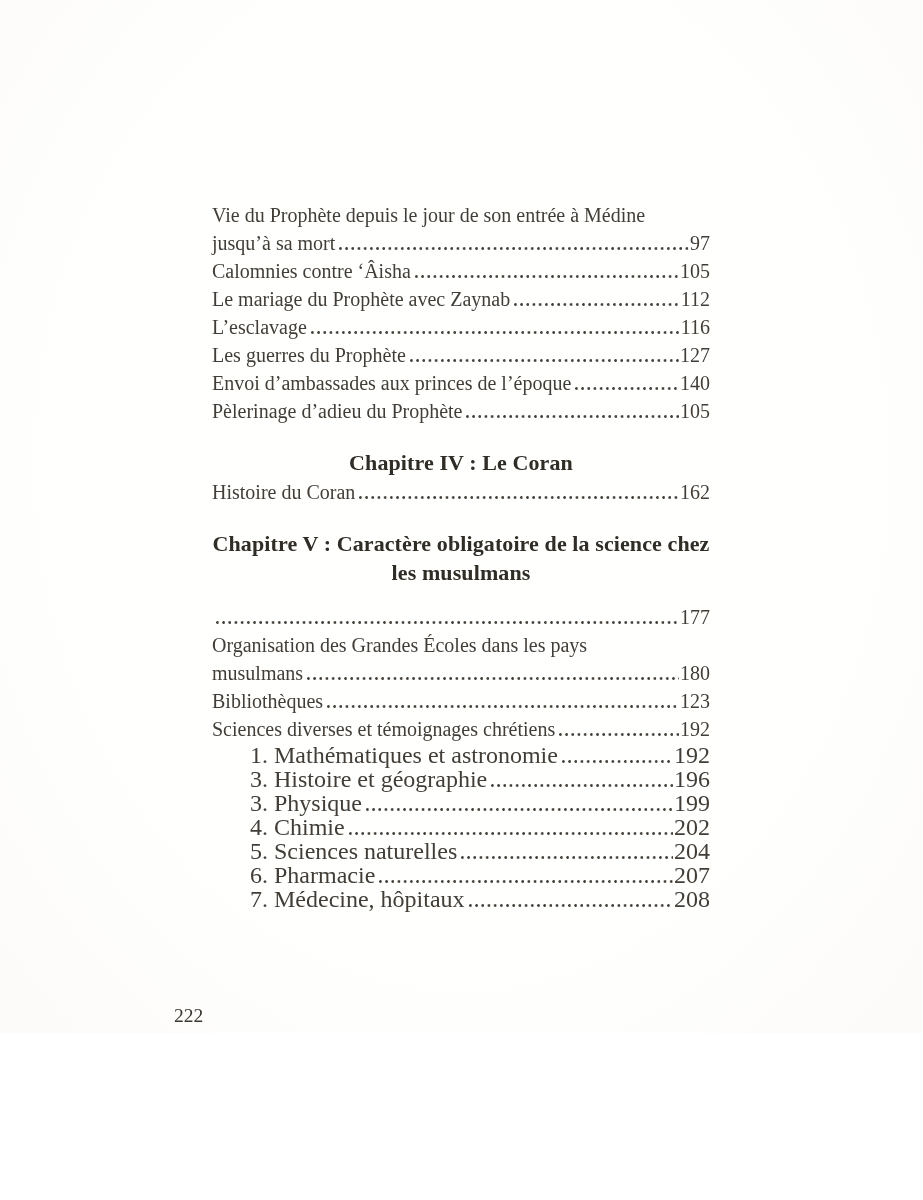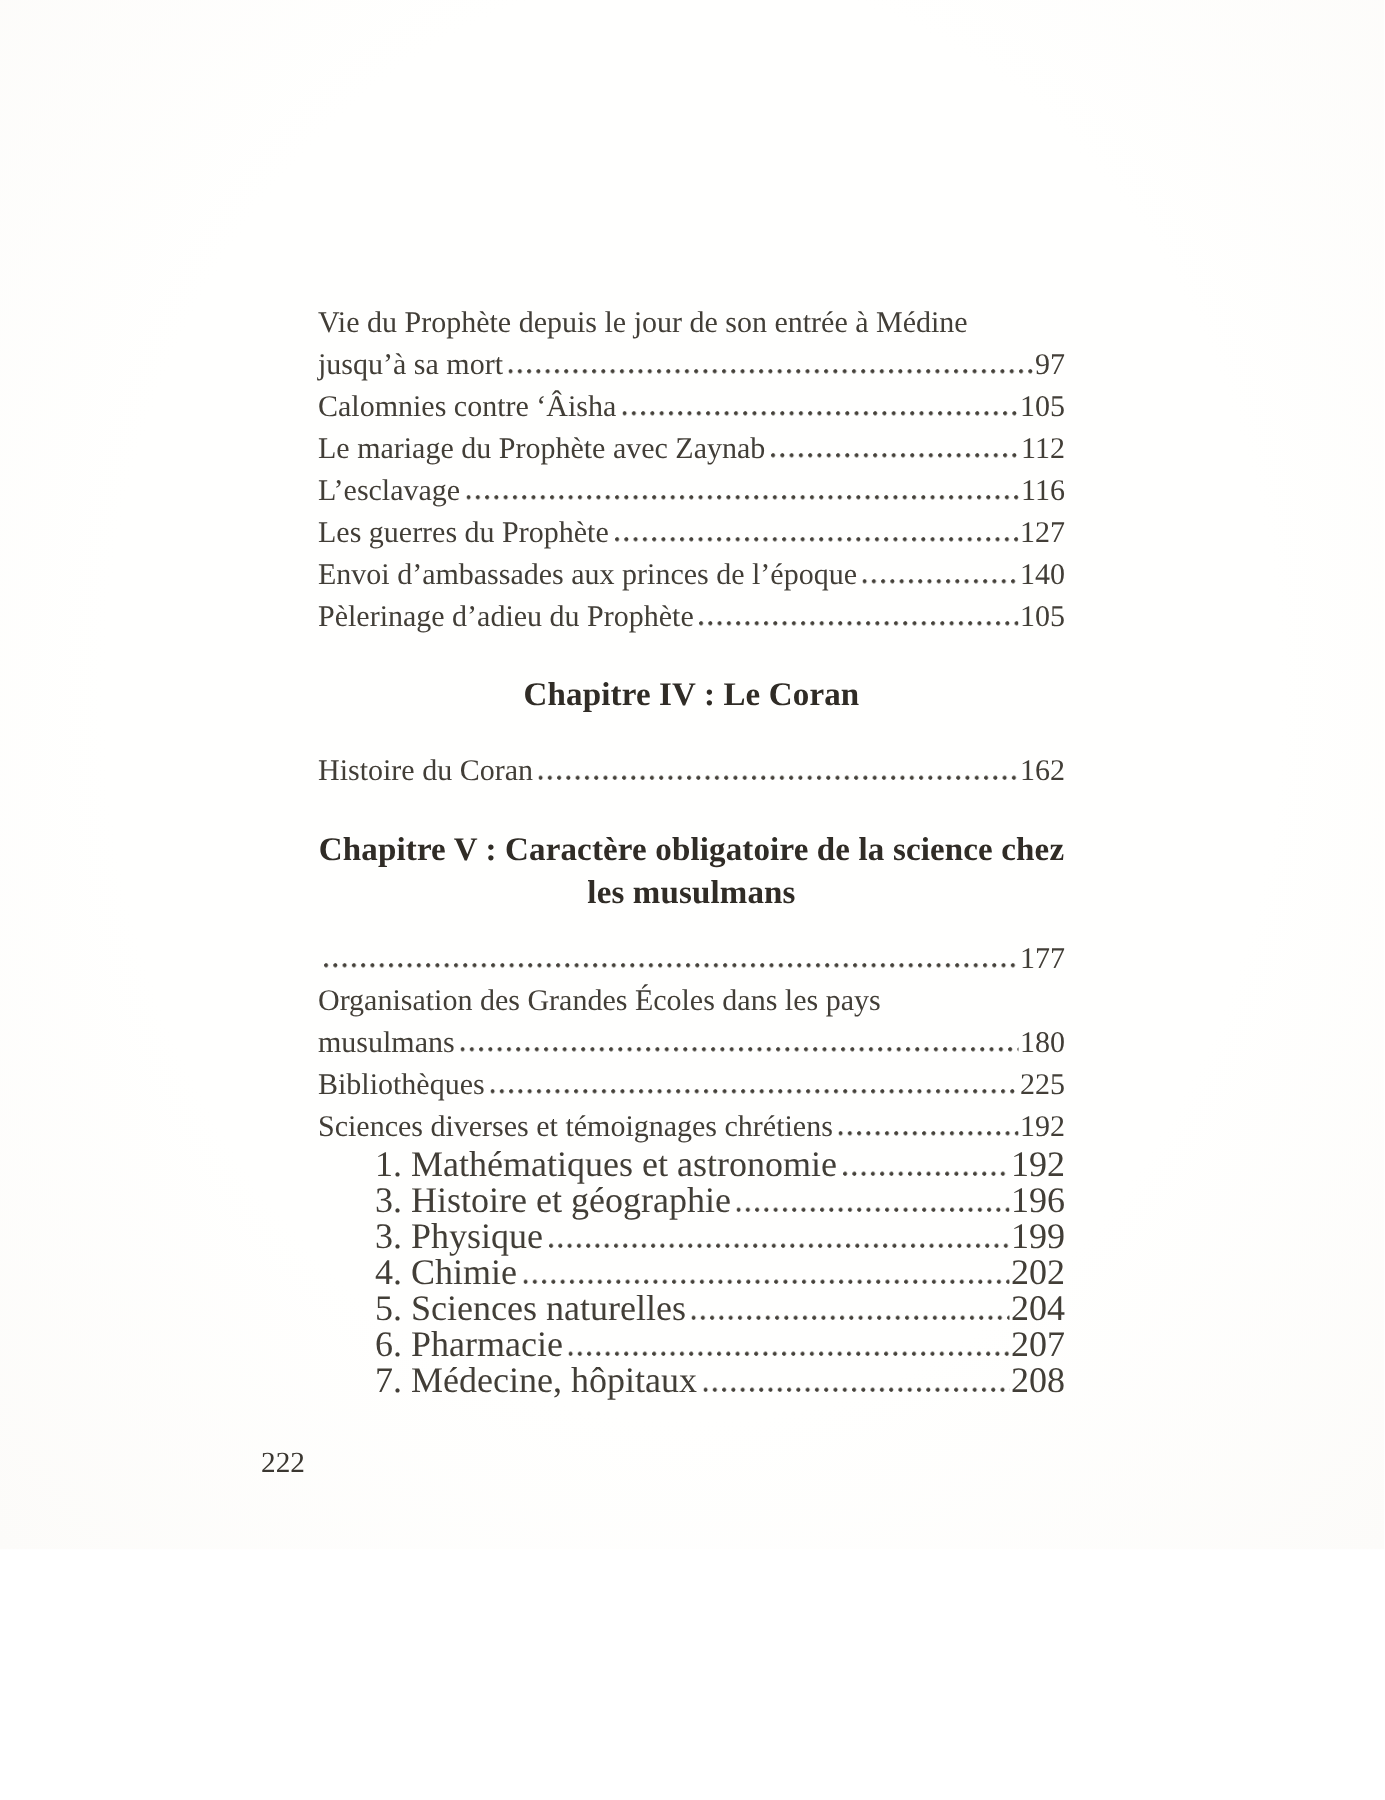--- a/index.html
+++ b/index.html
@@ -48,26 +48,26 @@
   .pg { flex: 0 0 auto; }
   .chap {
     font-weight: bold;
     font-size: 22px;
     line-height: 29px;
     text-align: center;
     color: #302c26;
     letter-spacing: 0.1px;
   }
   .chap-3 { margin: 21px 0 20px 0; }
-  .chap-4 { margin: 23px 0 23px 0; }
+  .chap-4 { margin: 23px 0 1px 0; }
   .chap-5 { margin: 23px 0 16px 0; }
   .folio {
     position: absolute;
     left: 174px;
-    top: 964px;
+    top: 1004px;
     font-size: 19.5px;
     line-height: 24px;
     color: #3b3731;
   }
 </style>
 </head>
 <body>
 
 <div class="book-page">
   <div class="toc">
@@ -136,21 +136,21 @@
       <span class="lbl">Organisation des Grandes Écoles dans les pays</span>
     </div>
     <div class="row">
       <span class="lbl">musulmans</span>
       <span class="leader"></span>
       <span class="pg">180</span>
     </div>
     <div class="row">
       <span class="lbl">Bibliothèques</span>
       <span class="leader"></span>
-      <span class="pg">225</span>
+      <span class="pg">123</span>
     </div>
     <div class="row">
       <span class="lbl">Sciences diverses et témoignages chrétiens</span>
       <span class="leader"></span>
       <span class="pg">192</span>
     </div>
 
     <div class="row sub">
       <span class="lbl">1. Mathématiques et astronomie</span>
       <span class="leader"></span>

